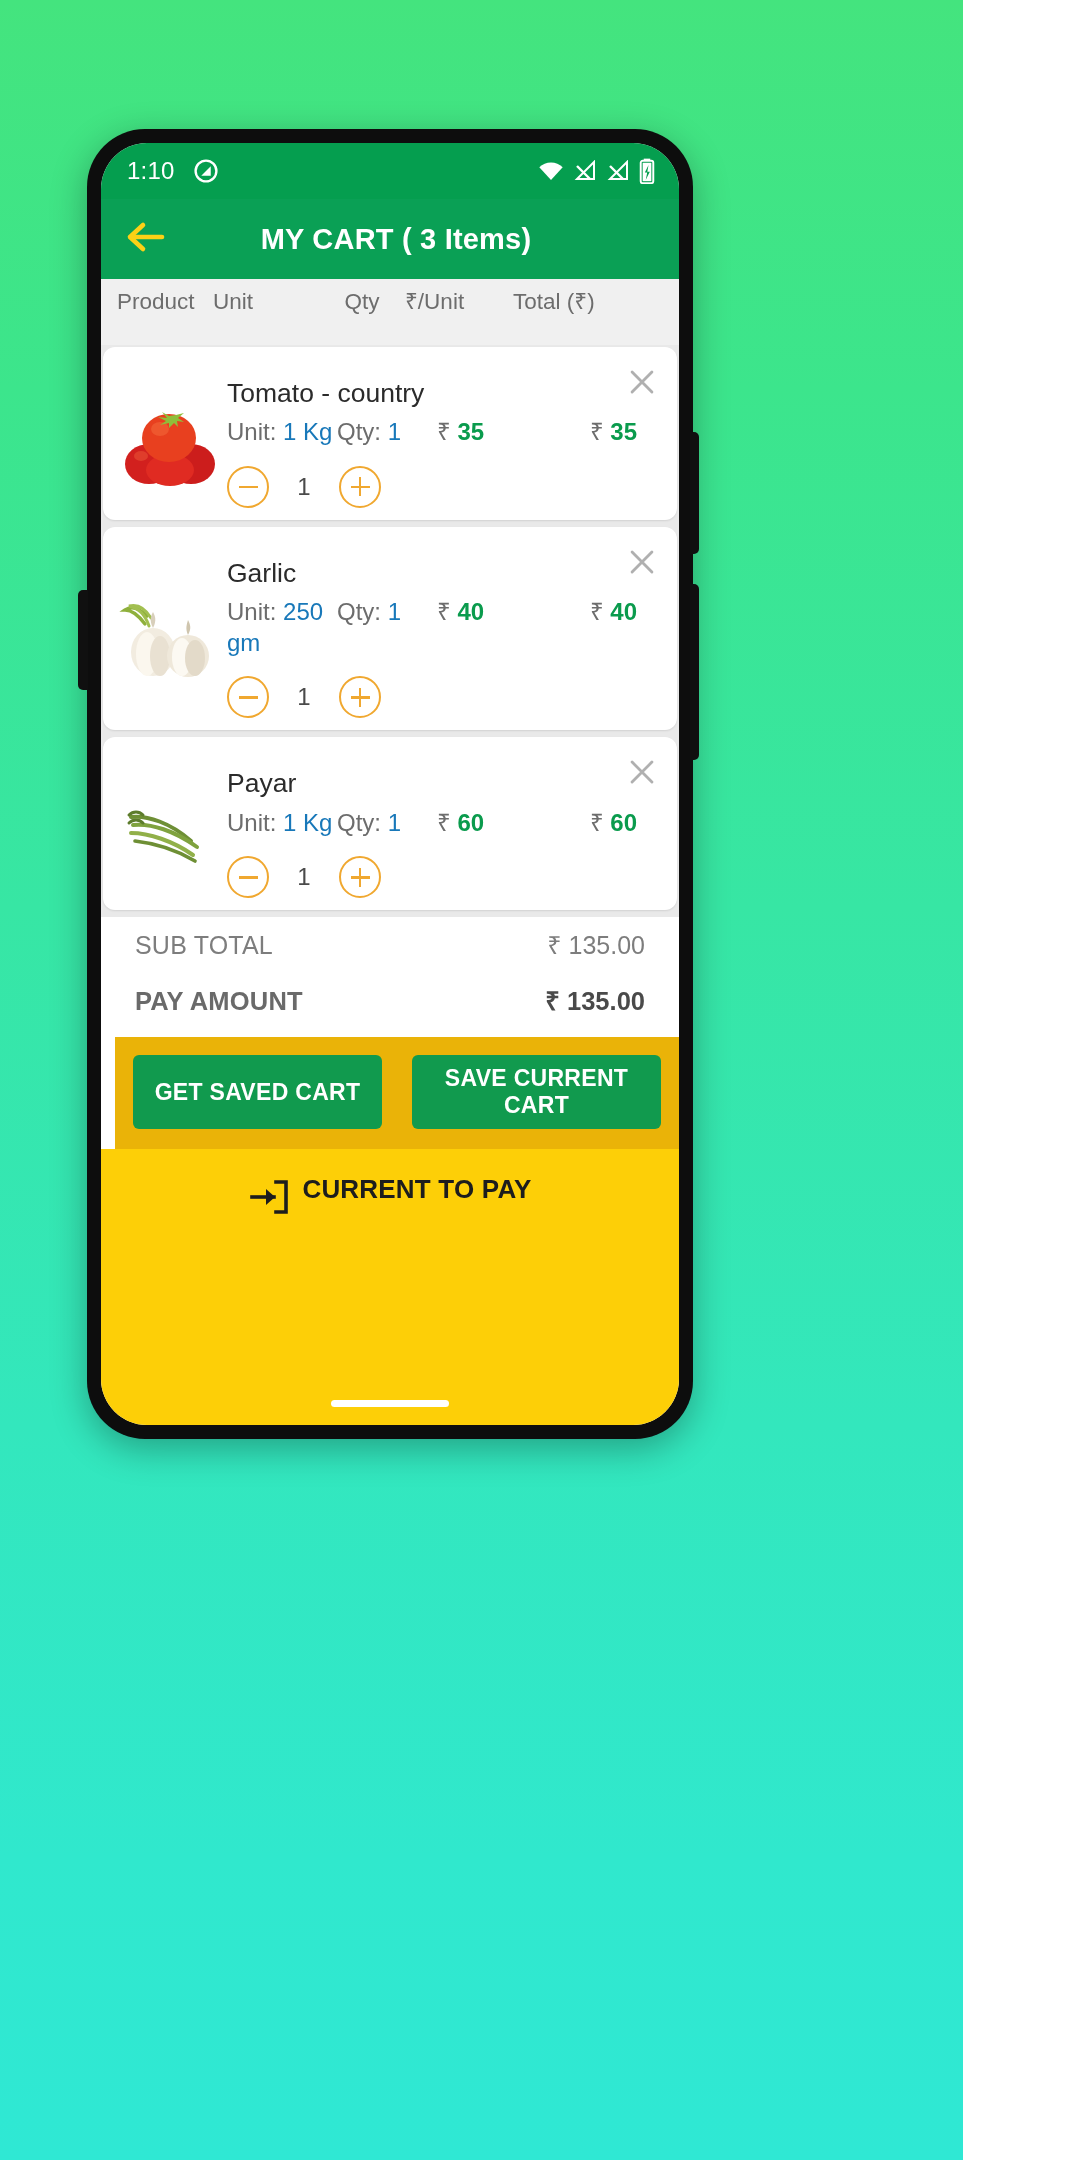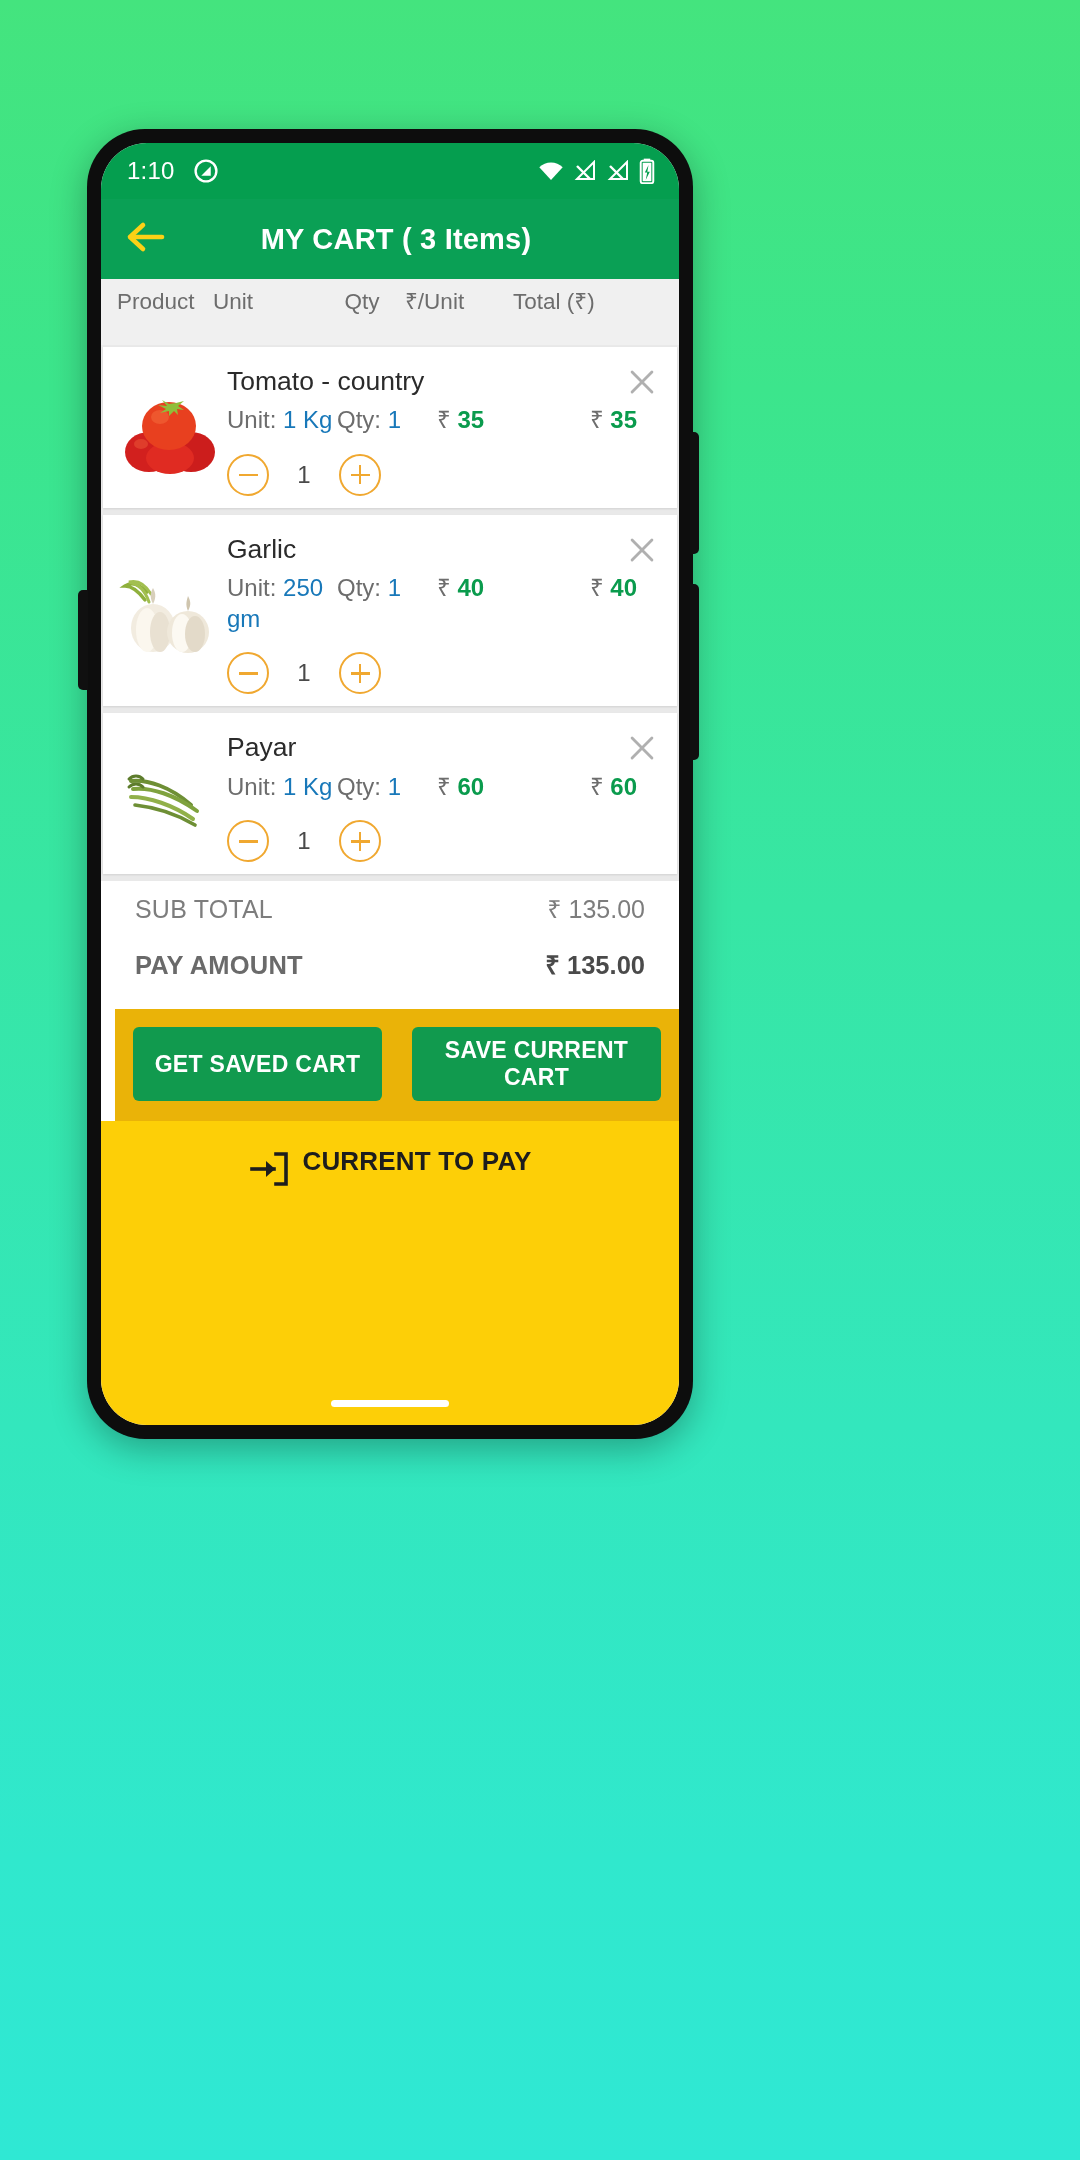--- a/index.html
+++ b/index.html
@@ -7,21 +7,21 @@
   html, body {
     width: 1080px;
     height: 2160px;
     overflow: hidden;
     font-family: "Liberation Sans", sans-serif;
   }
 
   
   #wallpaper {
     position: relative;
-    width: 1080px;
+    width: 963px;
     height: 2160px;
     background: linear-gradient(180deg, #44e47e 0%, #3ce58c 18%, #37e6a4 42%, #33e7bd 66%, #30e8cd 86%, #2fe8d4 100%);
   }
 
   
   #phone-frame {
     position: absolute;
     left: 87px;
     top: 129px;
     width: 606px;
@@ -140,24 +140,24 @@
 
   
   .cart-list {
     flex: 0 0 auto;
     background: #e9e9e9;
     padding: 2px 0 0 0;
   }
   .cart-card {
     background: #ffffff;
     margin: 0 2px 7px 2px;
-    border-radius: 0;
+    border-radius: 12px;
     box-shadow: 0 1px 2px rgba(0,0,0,0.10);
     display: flex;
-    padding: 6px 12px 12px 12px;
+    padding: 18px 12px 12px 12px;
     position: relative;
     min-height: 160px;
   }
   .thumb {
     width: 108px;
     flex: 0 0 auto;
     display: flex;
     align-items: center;
     justify-content: center;
     padding-top: 16px;
@@ -240,21 +240,21 @@
     background: #ffffff;
     padding: 10px 34px 16px 34px;
     flex: 0 0 auto;
   }
   .total-row {
     display: flex;
     justify-content: space-between;
     align-items: baseline;
     margin-bottom: 22px;
   }
-  .total-row:last-child { margin-bottom: 12px; text-align: center; }
+  .total-row:last-child { margin-bottom: 4px; text-align: center; }
   .lbl-sub   { font-size: 25px; color: #7d7d7d; letter-spacing: 0.2px; }
   .val-sub   { font-size: 25px; color: #7d7d7d; }
   .lbl-pay   { font-size: 25.5px; color: #6a6a6a; font-weight: bold; letter-spacing: 0.2px; }
   .val-pay   { font-size: 25.5px; color: #4a4a4a; font-weight: bold; }
 
   
   .actions {
     background: #eab308;
     display: flex;
     gap: 30px;

